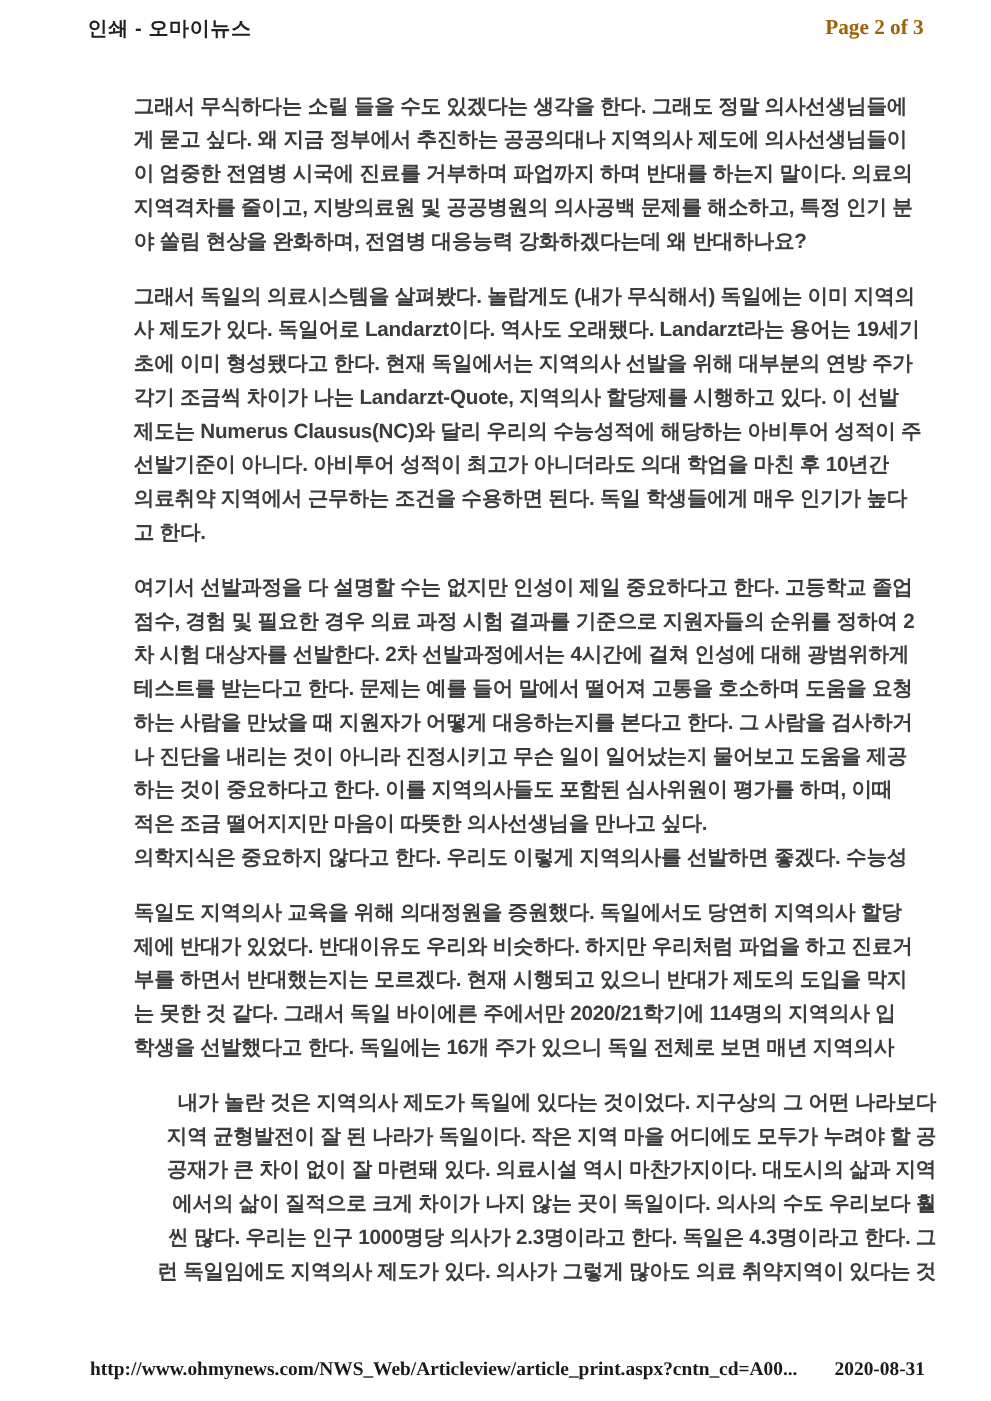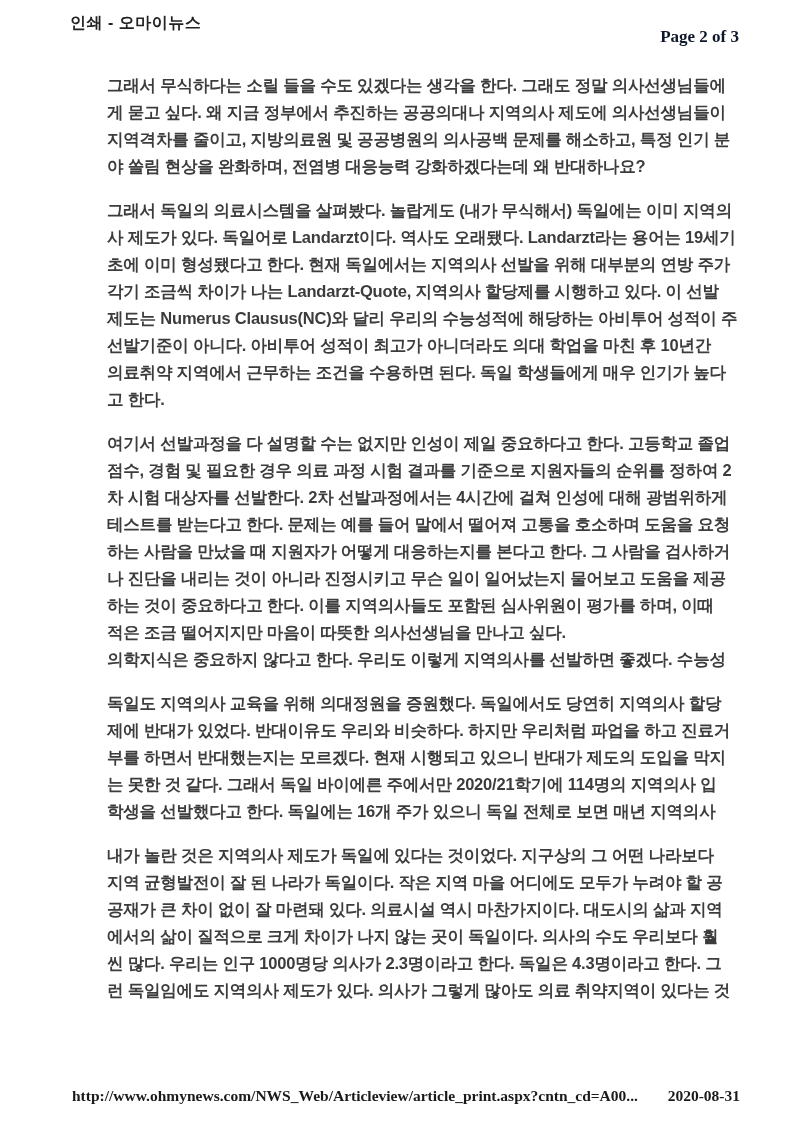--- a/index.html
+++ b/index.html
@@ -22,39 +22,40 @@
     left: 70px;
     top: 13px;
     font-size: 16px;
     color: #222222;
     letter-spacing: 0.5px;
     white-space: nowrap;
   }
   .print-header-right {
     position: absolute;
     right: 54px;
-    top: 27px;
+    top: 12px;
     font-family: "Liberation Serif", "DejaVu Serif", serif;
     font-size: 17px;
-    color: #0f172a;
+    color: #a16207;
     white-space: nowrap;
   }
   
   .article-body {
     position: absolute;
     left: 107px;
     top: 72px;
     width: 642px;
     color: #3c3c3c;
   }
   .para {
     margin: 0 0 17px 0;
   }
   .para:last-child {
     margin-bottom: 16px;
+    text-align: right;
   }
   .line {
     font-size: 16.5px;
     line-height: 27px;
     letter-spacing: -0.2px;
     white-space: nowrap;
   }
   
   .print-footer {
     position: absolute;
@@ -83,20 +84,21 @@
 <div class="page">
 
   <div class="print-header-left">인쇄 - 오마이뉴스</div>
 
   <div class="print-header-right">Page 2 of 3</div>
 
   <div class="article-body">
       <div class="para">
         <div class="line">그래서 무식하다는 소릴 들을 수도 있겠다는 생각을 한다. 그래도 정말 의사선생님들에</div>
         <div class="line">게 묻고 싶다. 왜 지금 정부에서 추진하는 공공의대나 지역의사 제도에 의사선생님들이</div>
+        <div class="line">이 엄중한 전염병 시국에 진료를 거부하며 파업까지 하며 반대를 하는지 말이다. 의료의</div>
         <div class="line">지역격차를 줄이고, 지방의료원 및 공공병원의 의사공백 문제를 해소하고, 특정 인기 분</div>
         <div class="line">야 쏠림 현상을 완화하며, 전염병 대응능력 강화하겠다는데 왜 반대하나요?</div>
       </div>
       <div class="para">
         <div class="line">그래서 독일의 의료시스템을 살펴봤다. 놀랍게도 (내가 무식해서) 독일에는 이미 지역의</div>
         <div class="line">사 제도가 있다. 독일어로 Landarzt이다. 역사도 오래됐다. Landarzt라는 용어는 19세기</div>
         <div class="line">초에 이미 형성됐다고 한다. 현재 독일에서는 지역의사 선발을 위해 대부분의 연방 주가</div>
         <div class="line">각기 조금씩 차이가 나는 Landarzt-Quote, 지역의사 할당제를 시행하고 있다. 이 선발</div>
         <div class="line">제도는 Numerus Clausus(NC)와 달리 우리의 수능성적에 해당하는 아비투어 성적이 주</div>
         <div class="line">선발기준이 아니다. 아비투어 성적이 최고가 아니더라도 의대 학업을 마친 후 10년간</div>

